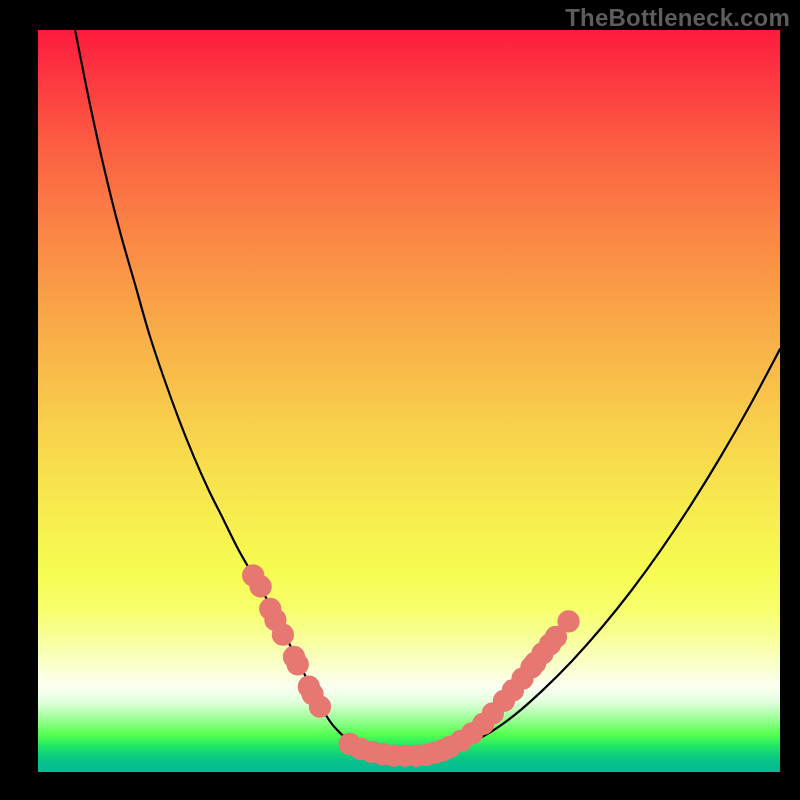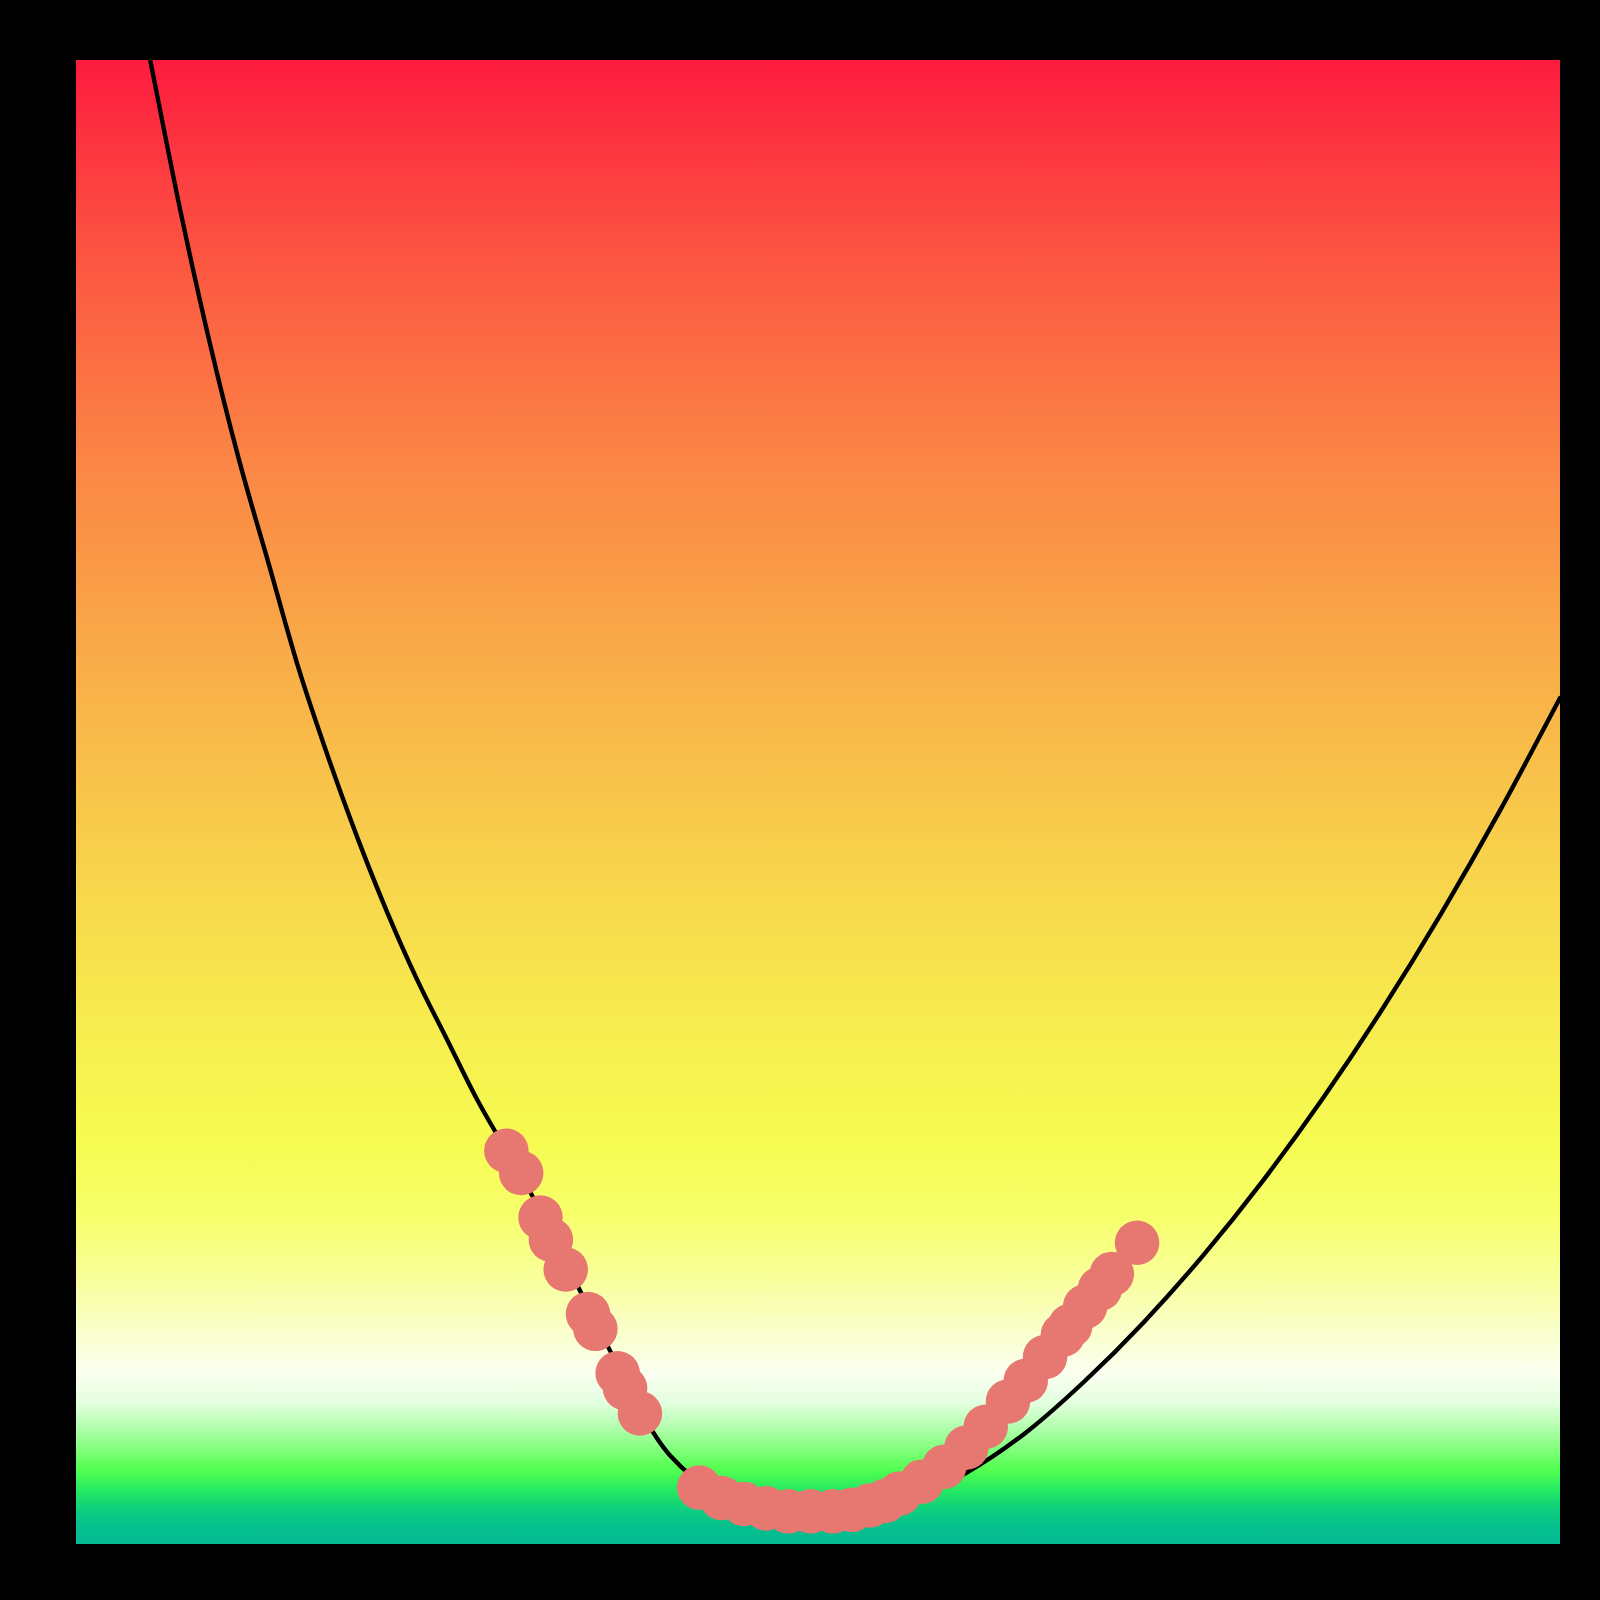--- a/index.html
+++ b/index.html
@@ -107,13 +107,14 @@
           <circle cx="484.53" cy="648.51" r="11.13" class="dot"></circle>
           <circle cx="493.43" cy="637.38" r="11.13" class="dot"></circle>
           <circle cx="497.14" cy="632.93" r="11.13" class="dot"></circle>
           <circle cx="504.56" cy="623.28" r="11.13" class="dot"></circle>
           <circle cx="511.98" cy="614.38" r="11.13" class="dot"></circle>
           <circle cx="517.92" cy="606.96" r="11.13" class="dot"></circle>
           <circle cx="530.53" cy="591.37" r="11.13" class="dot"></circle>
         </g>
     </svg>
   </div>
+  <div class="watermark">TheBottleneck.com</div>
 </div>
 
 </body></html>

